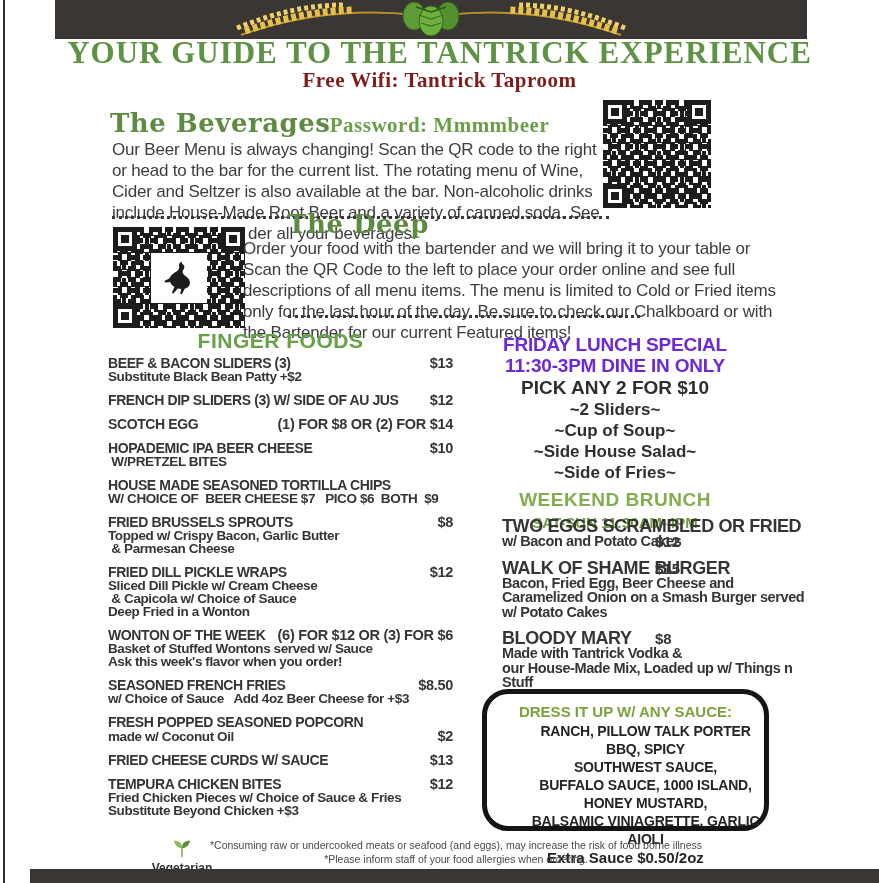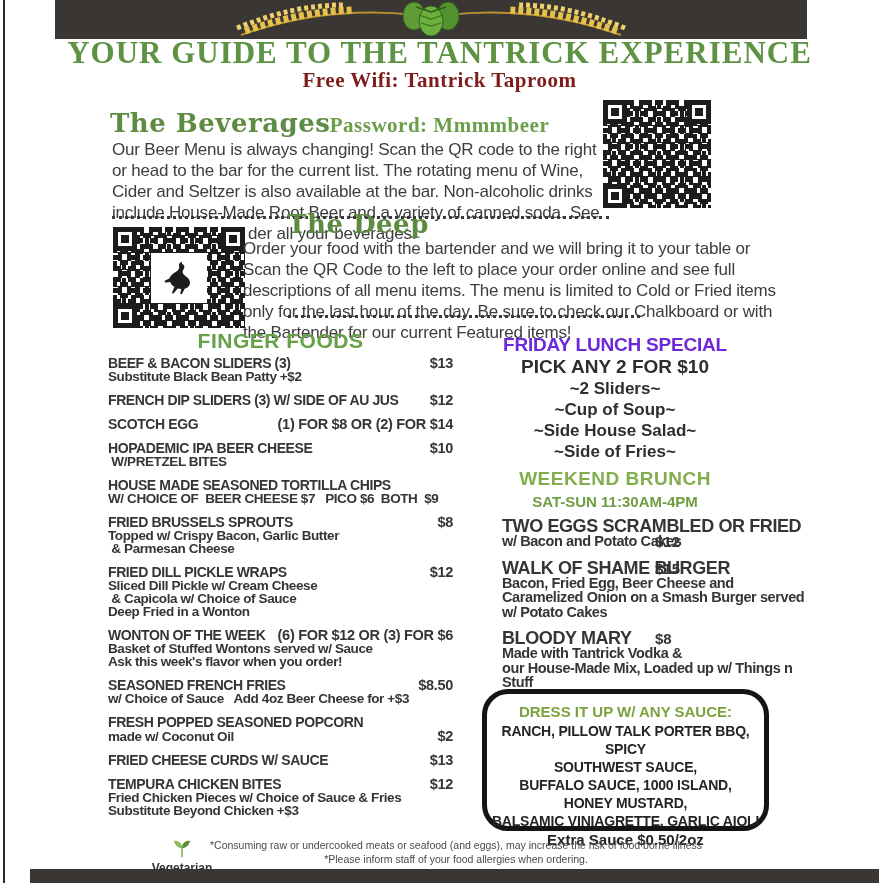--- a/index.html
+++ b/index.html
@@ -72,21 +72,21 @@
   .bi{position:relative;margin-bottom:12px;}
   .bname{font-weight:bold;font-size:18px;line-height:15px;letter-spacing:-0.4px;white-space:pre;}
   .bdesc{font-weight:bold;font-size:14.5px;line-height:14.5px;letter-spacing:-0.4px;white-space:pre;}
   .bprice{position:absolute;left:153px;top:0;font-weight:bold;font-size:15px;line-height:15px;}
   .bprice.line2{top:15px;}
 
   
   .saucebox{left:482px;top:689px;width:287px;height:142px;border:5px solid #141414;
             border-radius:26px;box-sizing:border-box;background:#fff;text-align:center;padding-top:8px;}
   .sb-h{color:#7ba23c;font-weight:bold;font-size:15px;line-height:20px;}
-  .sb-line{color:#242424;font-weight:bold;font-size:14px;line-height:18px;letter-spacing:-0.2px;}
+  .sb-line{color:#242424;font-weight:bold;font-size:14px;line-height:18px;letter-spacing:-0.2px;margin-left:40px;}
   .sb-extra{color:#242424;font-weight:bold;font-size:15px;line-height:20px;}
 
   
   .footnotes{left:126px;top:838px;width:660px;text-align:center;color:#4a4a4a;
              font-size:10.5px;line-height:14px;}
   .veg{left:140px;top:838px;width:84px;text-align:center;}
   .veg-label{font-weight:bold;font-size:12px;color:#333;margin-top:-3px;}
 </style>
 </head>
 <body>
@@ -229,20 +229,21 @@
           <span class="iname">TEMPURA CHICKEN BITES</span>
           <span class="iprice">$12</span>
         </div>
       <div class="idesc">Fried Chicken Pieces w/ Choice of Sauce &amp; Fries
 Substitute Beyond Chicken +$3</div>
     </div>
   </div>
 
   <div class="abs friday">
     <div class="fr-h">FRIDAY LUNCH SPECIAL</div>
+    <div class="fr-h">11:30-3PM DINE IN ONLY</div>
     <div class="fr-pick">PICK ANY 2 FOR $10</div>
     <div class="fr-opt">~2 Sliders~</div>
     <div class="fr-opt">~Cup of Soup~</div>
     <div class="fr-opt">~Side House Salad~</div>
     <div class="fr-opt">~Side of Fries~</div>
     <div class="wb-h">WEEKEND BRUNCH</div>
     <div class="wb-hours">SAT-SUN 11:30AM-4PM</div>
   </div>
 
   <div class="abs brunch">

